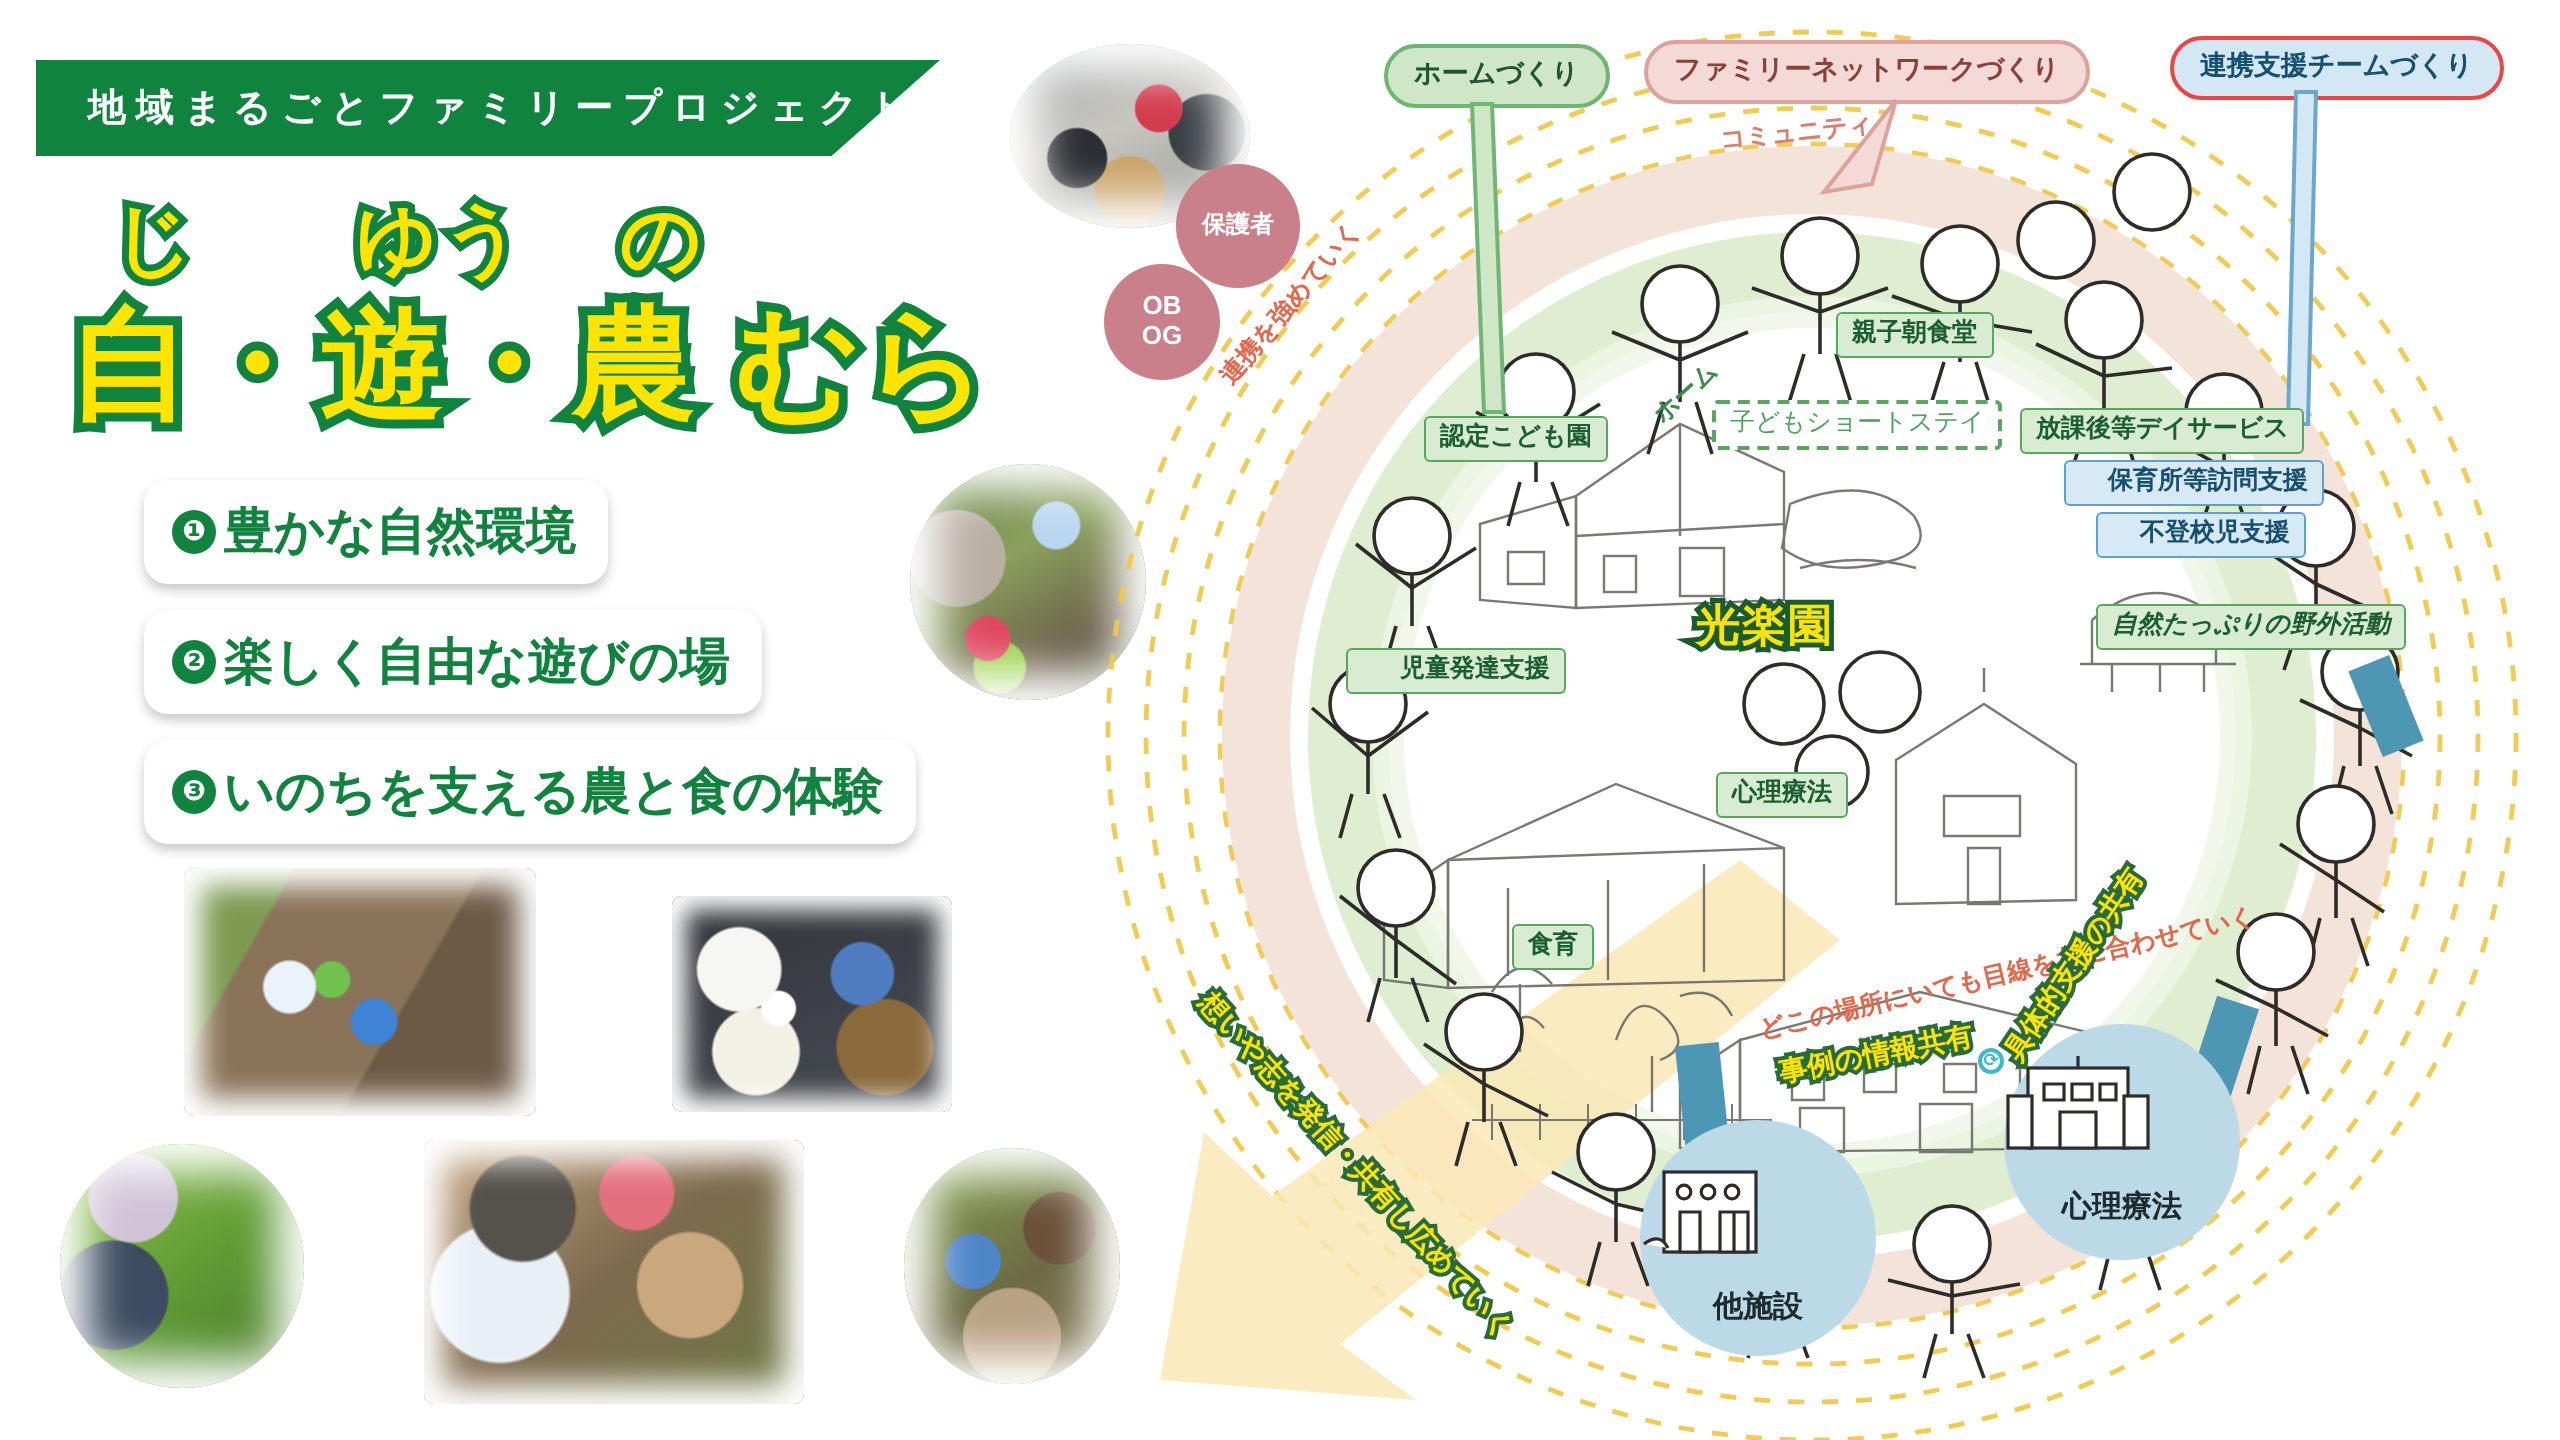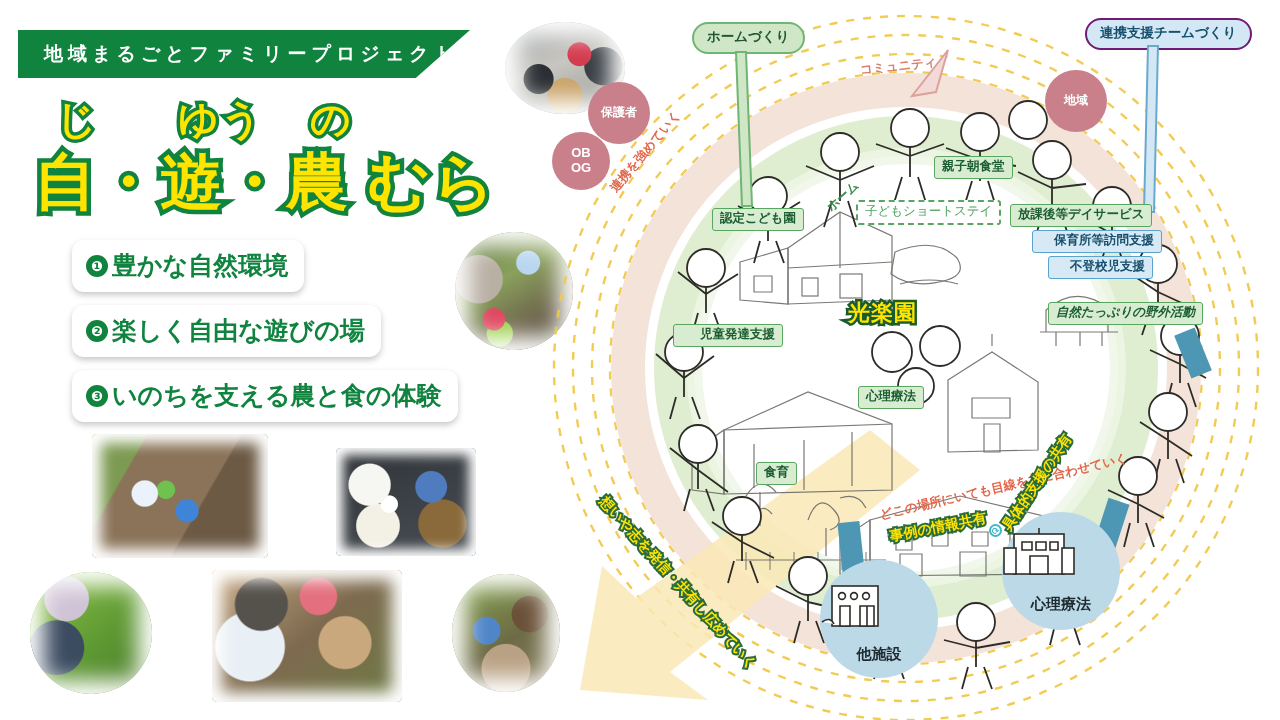--- a/index.html
+++ b/index.html
@@ -131,21 +131,21 @@
   .tag-blue { background:#d6e9f5; border:1.6px solid #5aa3cf; color:#17506e;padding-left:21px; }
   .tag-dash { background:#ffffff; border:2px dashed #5aa55f; color:#4ea35d; font-weight:normal;}
 
   .bubble{
     position:absolute; white-space:nowrap;
     font-size:13.5px; font-weight:bold;
     padding:6px 13px 7px; border-radius:16px; line-height:1.1;
   }
   .b-green{ background:#cfe7c6; border:2px solid #6fb573; color:#20562f; }
   .b-pink { background:#f4dad6; border:2px solid #dba39c; color:#8a4238; }
-  .b-blue { background:#d3e8f4; border:2px solid #701a75; color:#16506e; }
+  .b-blue { background:#d3e8f4; border:2px solid #ef4444; color:#16506e; }
 
   .pcircle{
     position:absolute; border-radius:50%;
     display:flex; align-items:center; justify-content:center;
     color:#fff; font-weight:bold; text-align:center; line-height:1.15;
   }
   .pc-pink{ background:#c9808a; }
   .pc-blue{ background:#bcd9e8; color:#243033; }
 
   .hubname{
@@ -396,37 +396,37 @@
       </g>
 
       <g fill="#4d97b5">
         <rect x="642" y="330" width="22" height="46" transform="rotate(-22 653 353)"></rect>
         <rect x="560" y="500" width="22" height="52" transform="rotate(18 571 526)"></rect>
         <rect x="300" y="522" width="22" height="50" transform="rotate(-6 311 547)"></rect>
       </g>
     </svg>
 
     <div class="bubble b-green" style="left:152px;top:22px;">ホームづくり</div>
+    <div class="bubble b-pink" style="left:282px;top:20px;">ファミリーネットワークづくり</div>
     <div class="bubble b-blue" style="left:545px;top:18px;">連携支援チームづくり</div>
 
     <svg style="position:absolute;left:0;top:0;pointer-events:none" width="740" height="260">
       <path d="M196 52 L202 206 L212 206 L206 52 Z" fill="#cfe7c6" stroke="#6fb573" stroke-width="2"></path>
       <path d="M408 50 L372 96 L396 92 Z" fill="#f4dad6" stroke="#dba39c" stroke-width="2"></path>
       <path d="M608 46 L604 212 L614 212 L618 46 Z" fill="#d3e8f4" stroke="#6aa9cc" stroke-width="2"></path>
     </svg>
 
     <div style="position:absolute;left:320px;top:58px;font-size:12.5px;font-weight:bold;color:#d97f6e;transform:rotate(-6deg)">コミュニティ</div>
     <div style="position:absolute;left:284px;top:188px;font-size:12.5px;font-weight:bold;color:#3f8b4e;transform:rotate(-42deg)">ホーム</div>
 
     <div class="hubname" style="left:308px;top:298px;">光楽園</div>
 
     <div class="pcircle pc-pink" style="left:48px;top:82px;width:62px;height:62px;font-size:12px;">保護者</div>
     <div class="pcircle pc-pink" style="left:12px;top:132px;width:58px;height:58px;font-size:13px;white-space:pre;">OB
 OG</div>
-    <div class="pcircle pc-pink" style="left:505px;top:70px;width:62px;height:62px;font-size:12px;">地域</div>
 
 
     <div class="pcircle pc-blue" style="left:462px;top:512px;width:118px;height:118px;">
       <svg width="74" height="58" viewBox="0 0 74 58" style="position:absolute;top:12px">
         <g stroke="#2e2c28" fill="#fff" stroke-width="1.6">
           <rect x="12" y="10" width="50" height="40"></rect>
           <rect x="2" y="24" width="12" height="26"></rect>
             <rect x="60" y="24" width="12" height="26"></rect>
           <path d="M20 18 h10 v8 h-10 z M34 18 h10 v8 h-10 z M48 18 h8 v8 h-8 z"></path>
           <path d="M28 32 h18 v18 h-18 z"></path>
@@ -444,21 +444,21 @@
             <circle cx="34" cy="16" r="3.4"></circle>
             <circle cx="46" cy="16" r="3.4"></circle>
           <path d="M20 26 h10 v20 h-10 z M40 26 h14 v20 h-14 z M47 26 v20"></path>
           <path d="M2 42 q8 -6 12 2"></path>
         </g>
       </svg>
       <div class="institution-label" style="bottom:16px;">他施設</div>
     </div>
 
     <div class="tag tag-green" style="left:172px;top:208px;">認定こども園</div>
-    <div class="tag tag-green" style="left:394px;top:156px;">親子朝食堂</div>
+    <div class="tag tag-green" style="left:378px;top:156px;">親子朝食堂</div>
     <div class="tag tag-dash" style="left:316px;top:200px;">子どもショートステイ</div>
     <div class="tag tag-green" style="left:470px;top:204px;">放課後等デイサービス</div>
     <div class="tag tag-blue" style="left:492px;top:230px;">保育所等訪問支援</div>
     <div class="tag tag-blue" style="left:508px;top:256px;">不登校児支援</div>
     <div class="tag tag-green" style="left:508px;top:302px;font-style:italic;">自然たっぷりの野外活動</div>
     <div class="tag tag-green" style="left:133px;top:324px;padding-left:26px;">児童発達支援</div>
     <div class="tag tag-green" style="left:318px;top:386px;">心理療法</div>
     <div class="tag tag-green" style="left:216px;top:462px;">食育</div>
 
     <div class="arcword aw-orange" style="left:73px;top:182px;transform:rotate(-50deg);">連携を強めていく</div>

